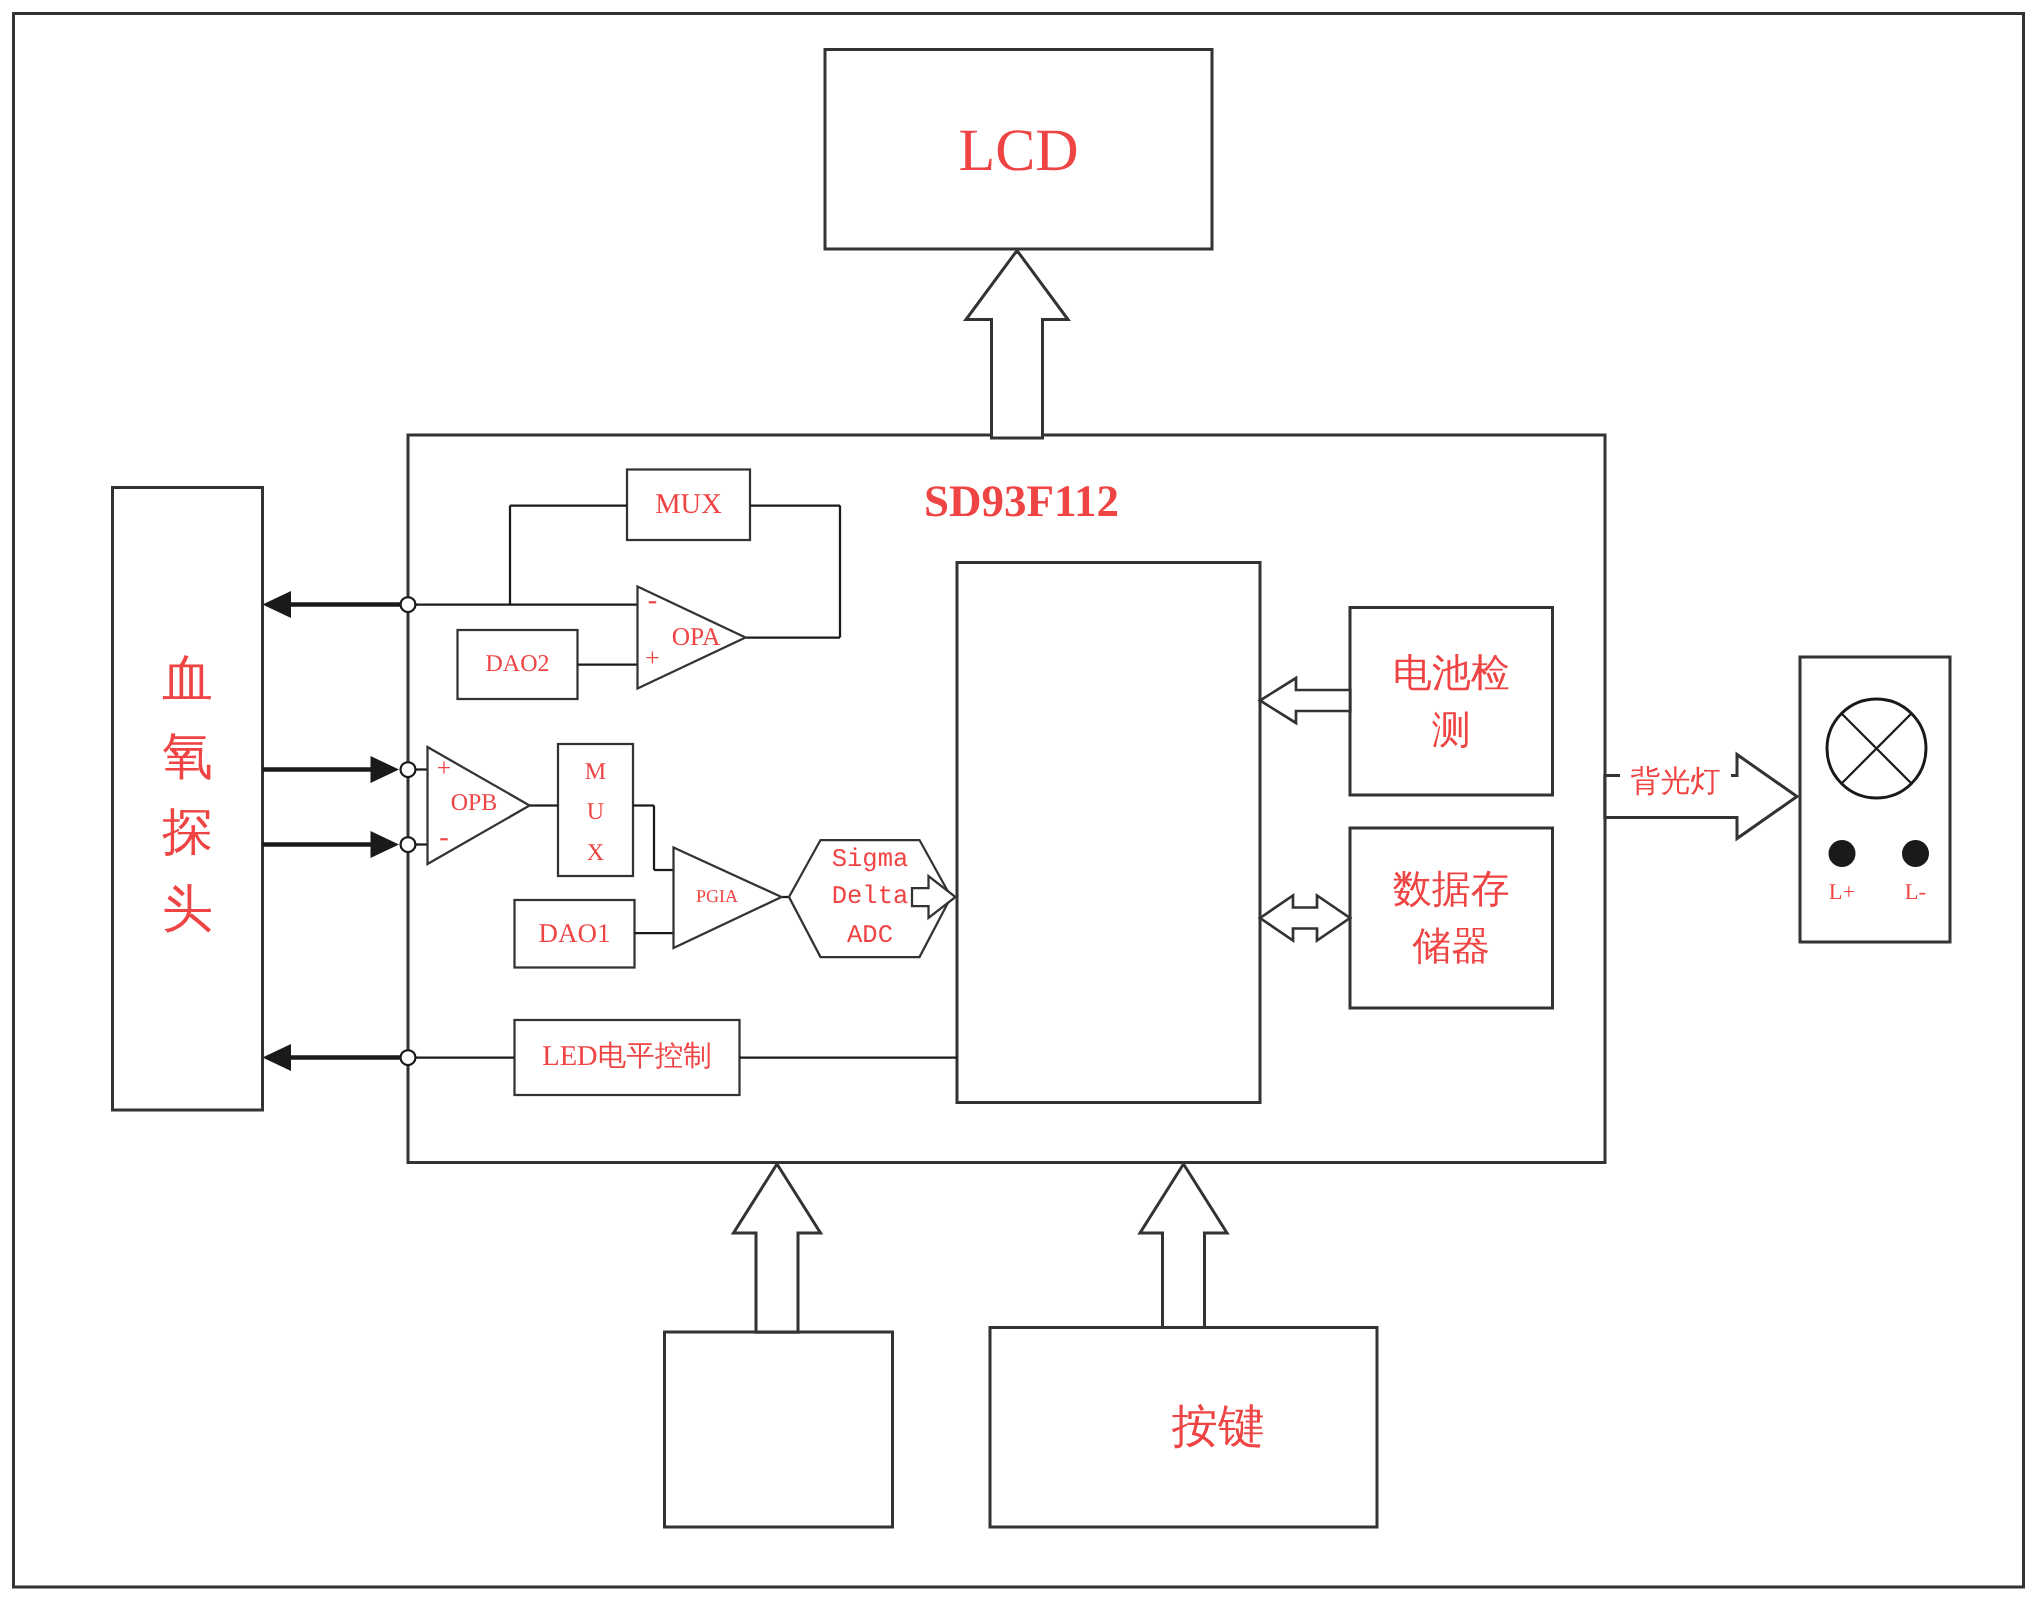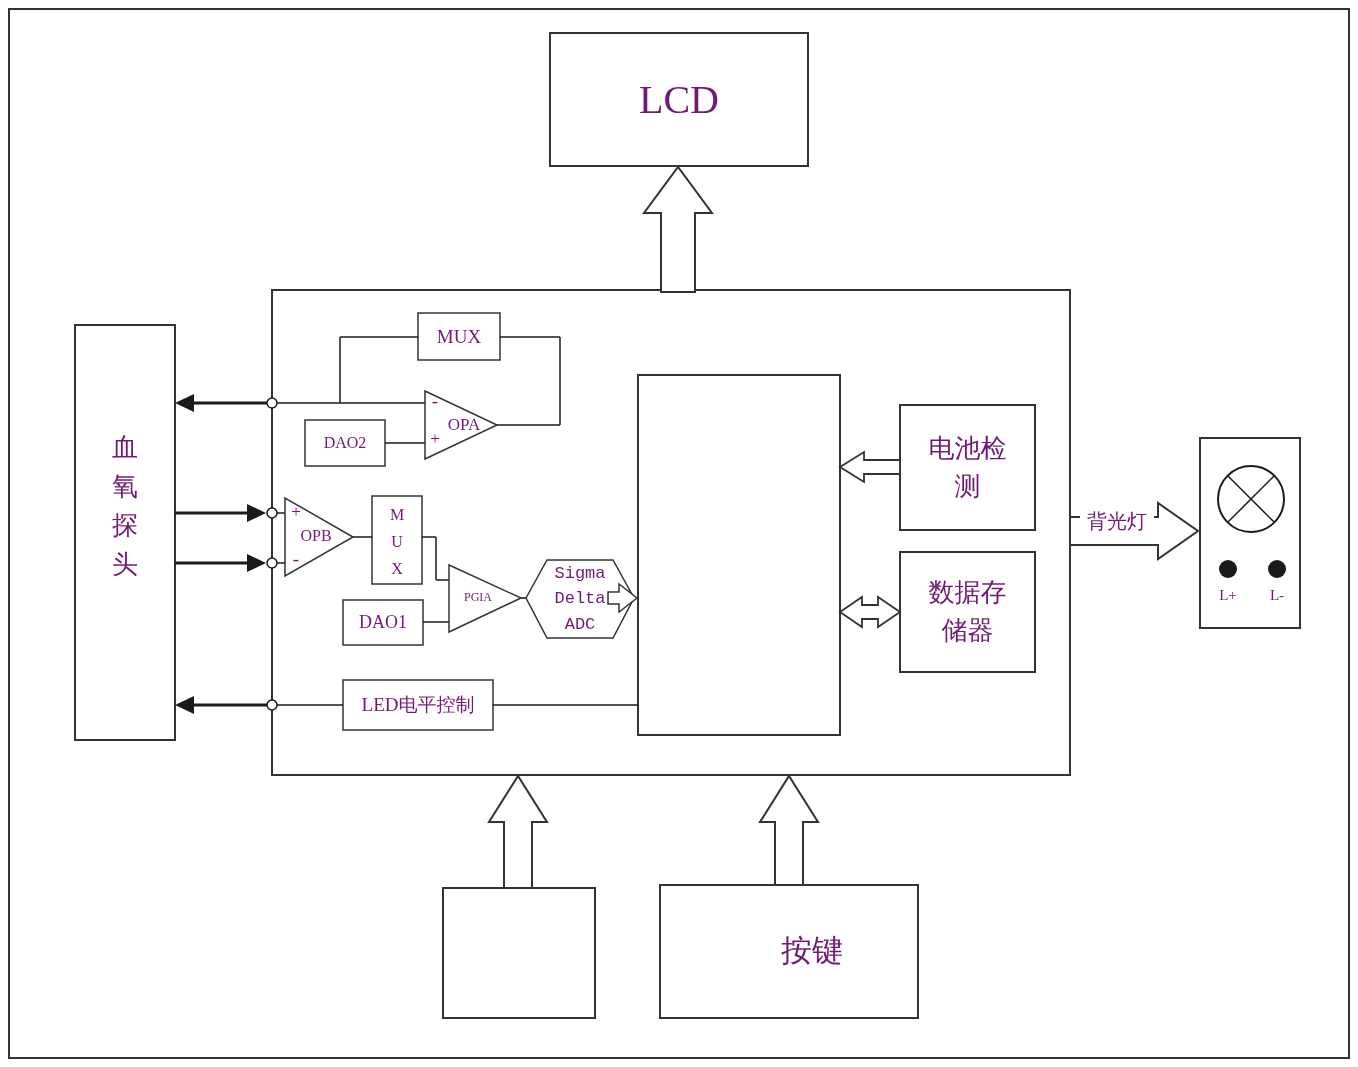--- a/index.html
+++ b/index.html
@@ -1,18 +1,18 @@
 <!DOCTYPE html>
 <html><head>
 <meta charset="utf-8">
 <style>
   html,body{margin:0;padding:0;background:#fff;}
   .canvas{
     position:relative;width:1358px;height:1067px;background:#ffffff;
-    font-family:"Liberation Serif","DejaVu Serif",serif;color:#701a75;overflow:hidden;
+    font-family:"Liberation Serif","DejaVu Serif",serif;color:#ef4444;overflow:hidden;
   }
   .canvas svg{position:absolute;left:0;top:0;}
   .lbl{
     position:absolute;display:flex;align-items:center;justify-content:center;
     text-align:center;line-height:1.25;
   }
   .bold{font-weight:bold;}
   .vwrap{word-break:break-all;line-height:1.5;}
   .cjkwrap{word-break:break-all;line-height:1.45;}
   .whitebg{background:#fff;}
@@ -94,22 +94,23 @@
     <g>
       <circle cx="1251" cy="499" r="33" fill="#fff" stroke="#1a1a1a" stroke-width="2"></circle>
       <line x1="1227.7" y1="475.7" x2="1274.3" y2="522.3" stroke="#1a1a1a" stroke-width="1.5"></line>
       <line x1="1274.3" y1="475.7" x2="1227.7" y2="522.3" stroke="#1a1a1a" stroke-width="1.5"></line>
     </g>
     <circle cx="1228" cy="569" r="9" fill="#1a1a1a"></circle>
     <circle cx="1277" cy="569" r="9" fill="#1a1a1a"></circle>
   </svg>
 
   <div class="lbl" style="left:550px;top:33px;width:258px;height:133px;font-size:40px;">LCD</div>
+  <div class="lbl bold" style="left:561px;top:314px;width:240px;height:42px;font-size:30px;">SD93F112</div>
 
-  <div class="lbl vwrap" style="left:106px;top:428px;width:38px;font-size:26px;">血氧探头</div>
+  <div class="lbl vwrap" style="left:106px;top:428px;width:38px;font-size:34px;">血氧探头</div>
 
   <div class="lbl" style="left:418px;top:313px;width:82px;height:47px;font-size:19px;">MUX</div>
   <div class="lbl" style="left:427px;top:392px;width:16px;height:18px;font-size:19px;">-</div>
   <div class="lbl" style="left:427px;top:430px;width:16px;height:18px;font-size:17px;">+</div>
   <div class="lbl" style="left:437px;top:413px;width:54px;height:24px;font-size:17px;">OPA</div>
   <div class="lbl" style="left:305px;top:420px;width:80px;height:46px;font-size:16px;">DAO2</div>
 
   <div class="lbl" style="left:288px;top:503px;width:16px;height:18px;font-size:17px;">+</div>
   <div class="lbl" style="left:293px;top:526px;width:46px;height:20px;font-size:16px;">OPB</div>
   <div class="lbl" style="left:288px;top:550px;width:16px;height:18px;font-size:19px;">-</div>

